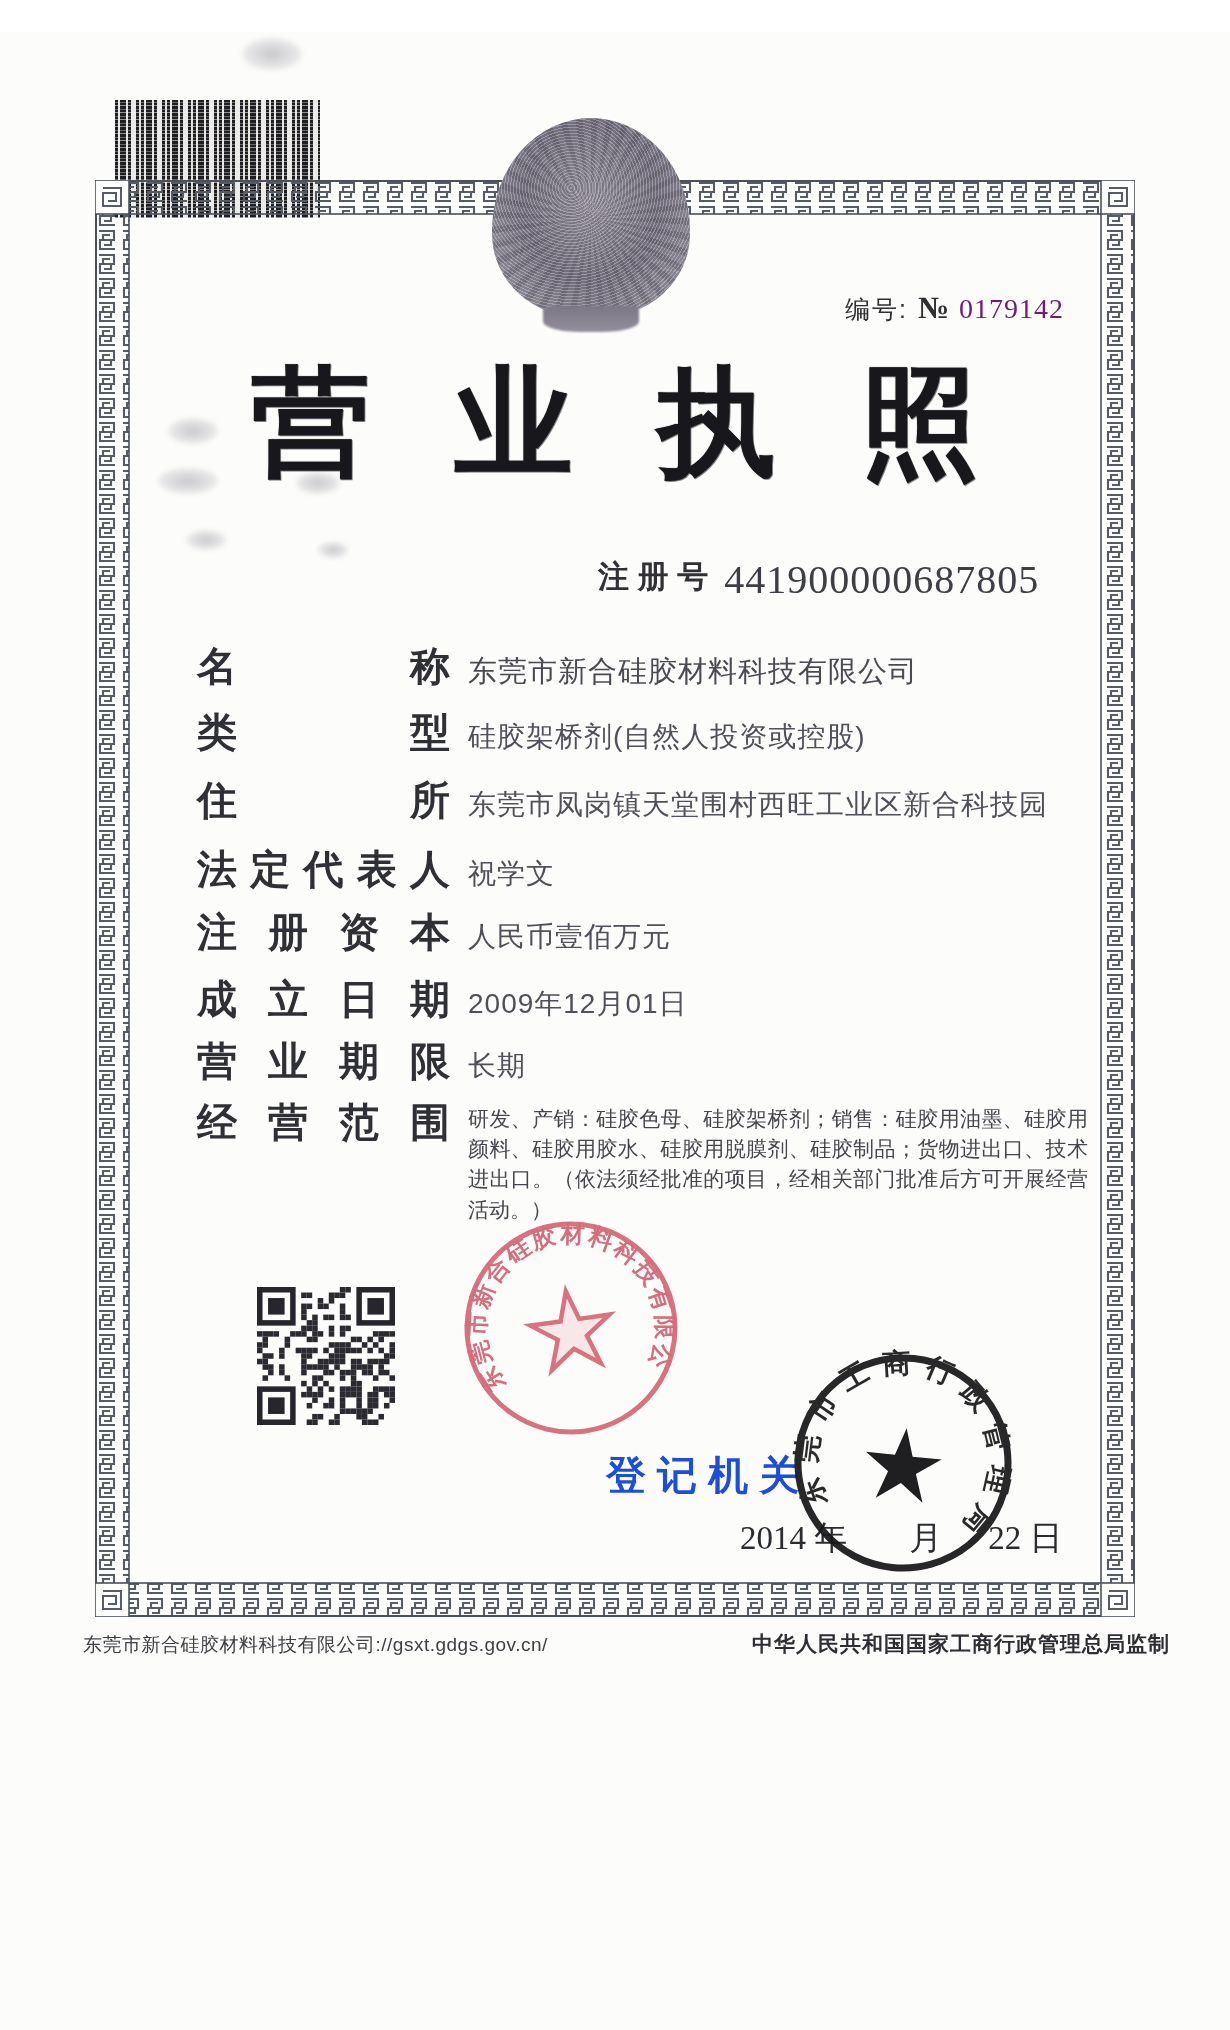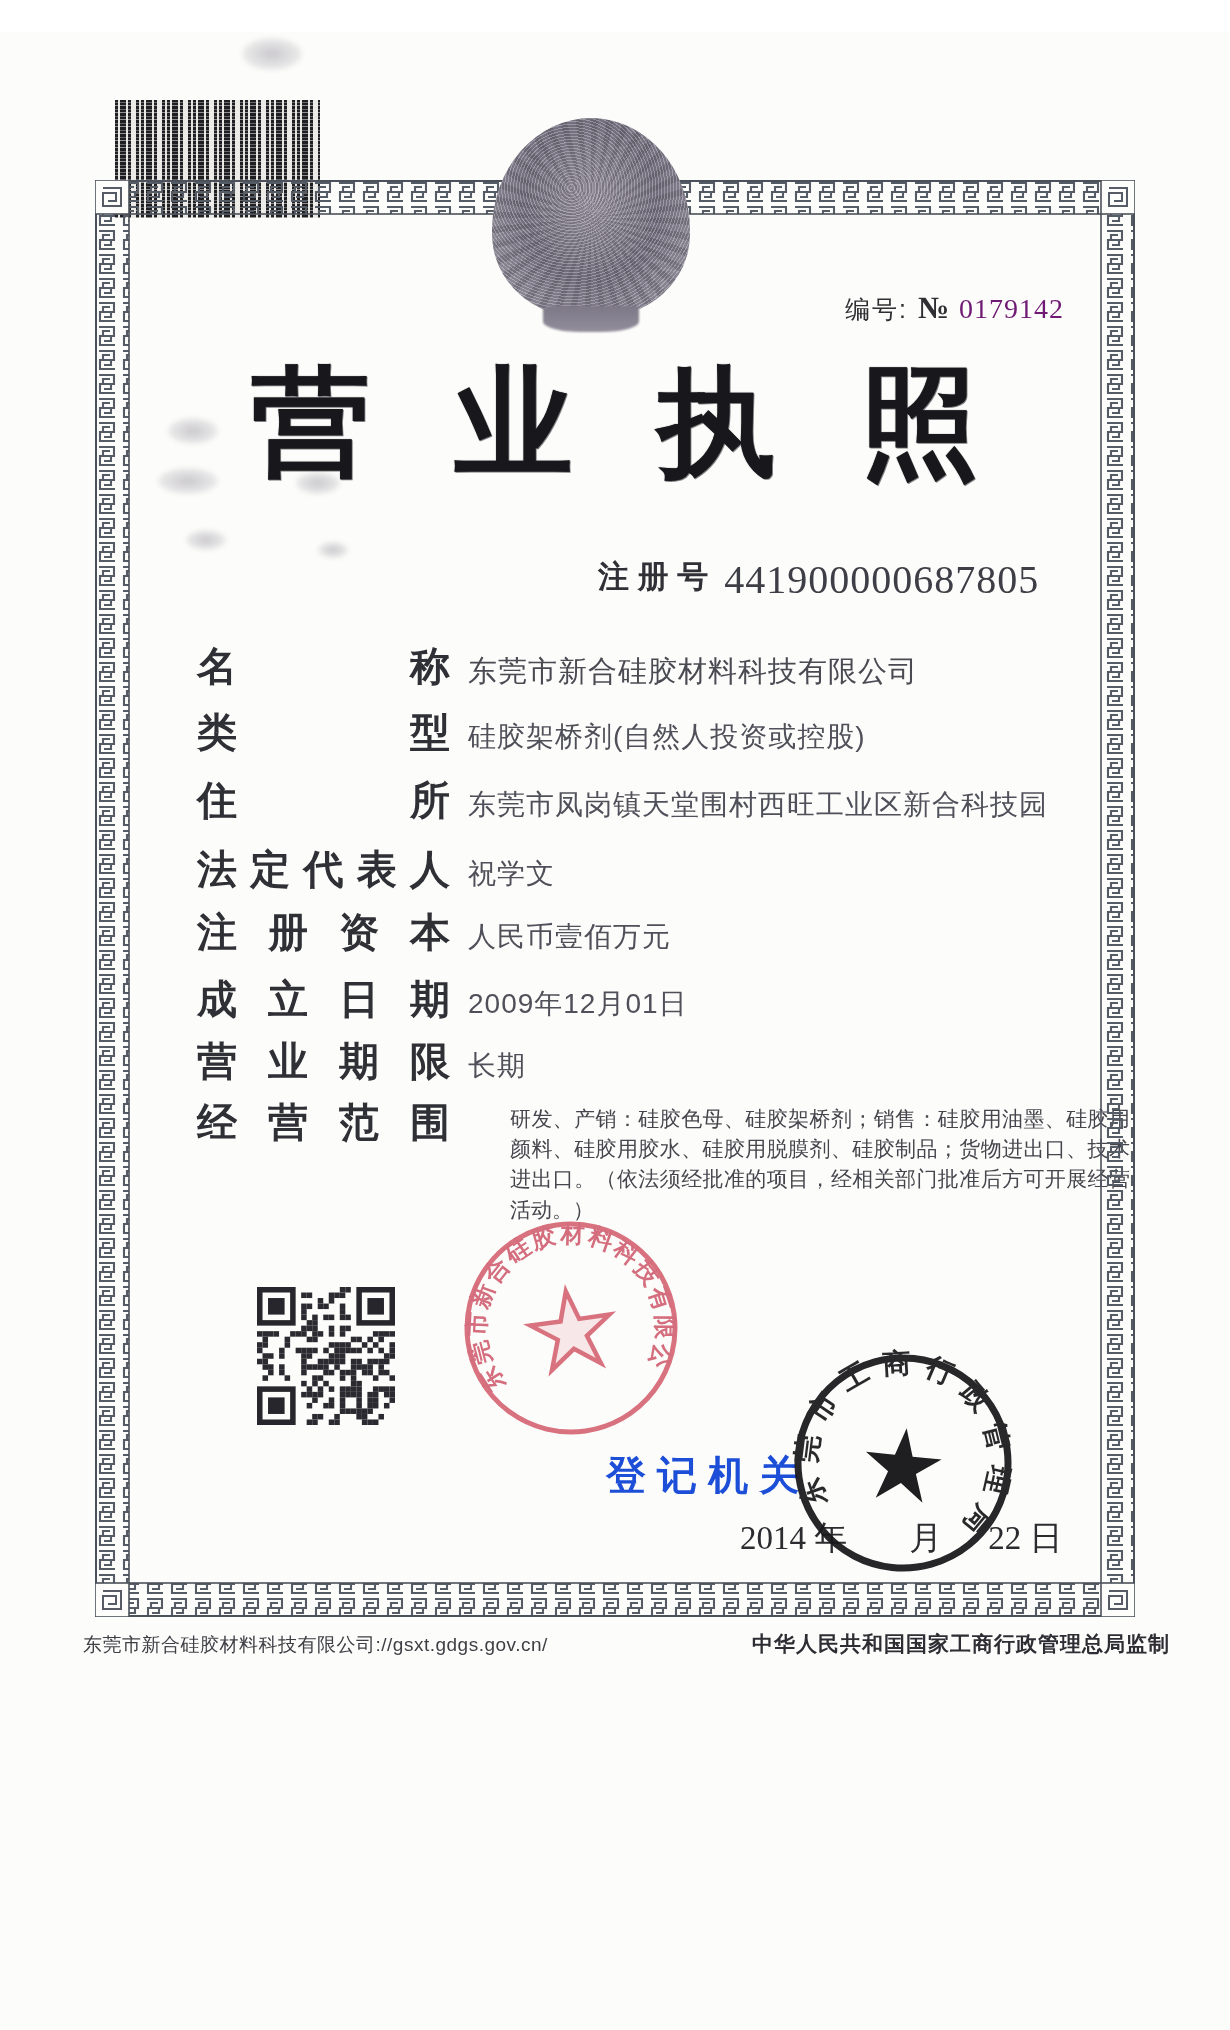--- a/index.html
+++ b/index.html
@@ -58,21 +58,21 @@
     text-align:justify; text-align-last:justify; text-justify:inter-character; line-height:1.1;
   }
   .row .val{margin-left:18px; font-size:28px; color:#50505a; padding-top:8px; letter-spacing:1px;}
   .row.r0{top:612px;} .row.r0 .val{font-size:29px; color:#4a4a53;}
   .row.r1{top:678px;}
   .row.r2{top:746px;}
   .row.r3{top:815px;}
   .row.r4{top:878px;}
   .row.r5{top:945px;}
   .row.r6{top:1007px;} .row.r6 .val{font-size:28px;}
-  .row.r7{top:1068px;gap:42px;}
+  .row.r7{top:1068px;}
   .row.r7 .val{
     width:620px; font-size:21px; line-height:1.44; padding-top:4px;
     color:#45454d; text-align:justify; letter-spacing:0;
   }
   
   .qr{position:absolute; left:257px; top:1255px; width:138px; height:138px; z-index:2;}
   
   .red-seal{position:absolute; left:458px; top:1183px; width:226px; height:226px; z-index:5; opacity:.88; transform:rotate(-8deg);}
   .black-seal{position:absolute; left:788px; top:1316px; width:230px; height:230px; z-index:6; opacity:.93; transform:rotate(6deg);}
   

